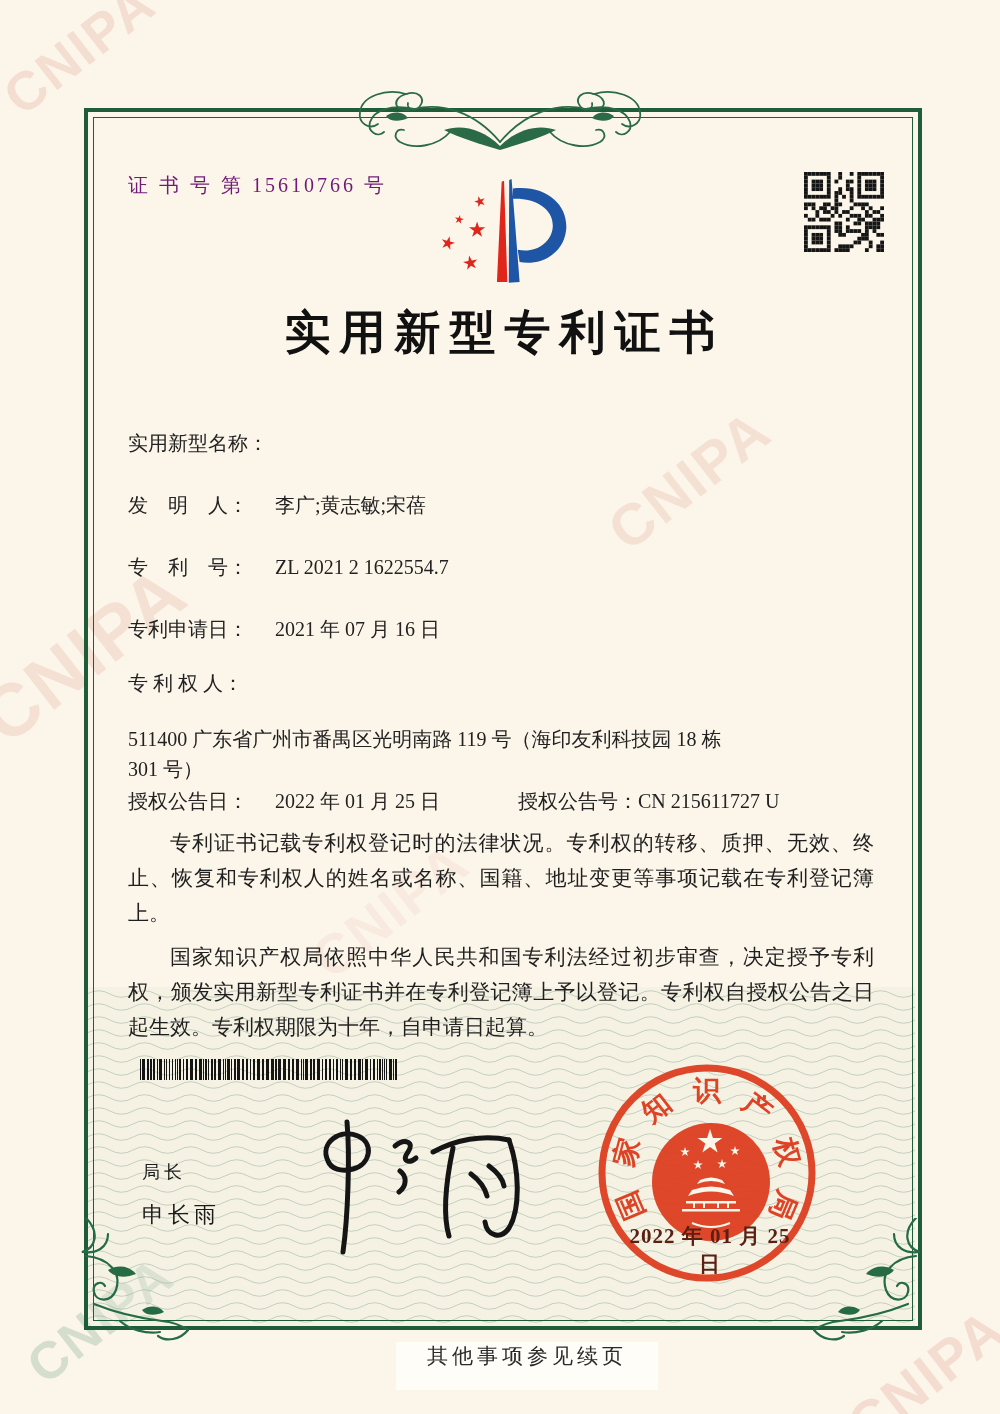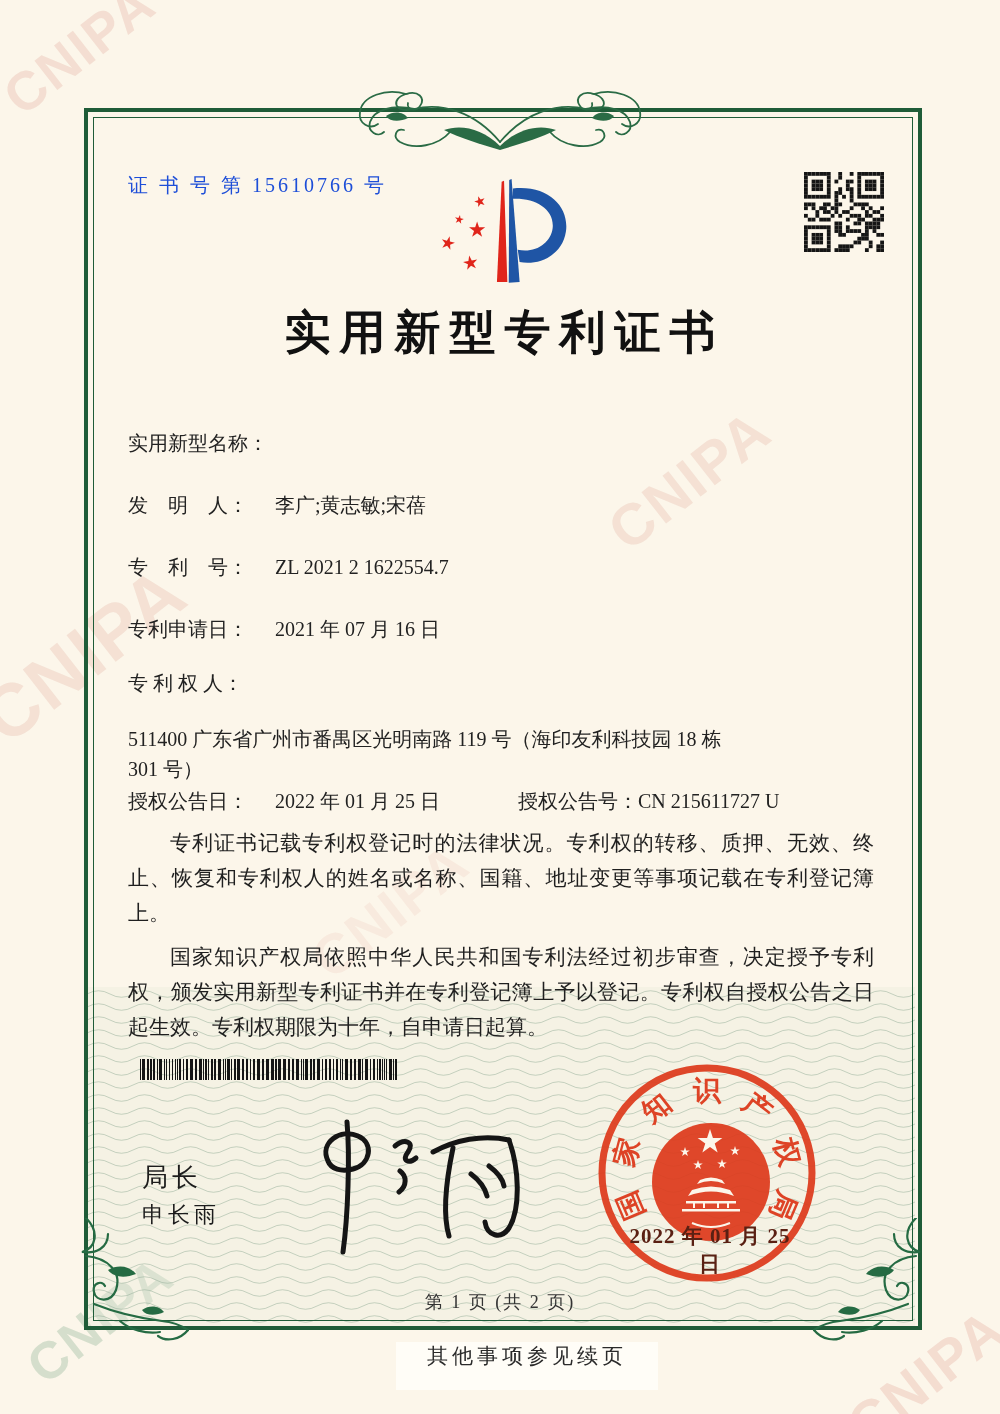--- a/index.html
+++ b/index.html
@@ -7,38 +7,38 @@
         font-family:"Liberation Serif","DejaVu Serif",serif;color:#1c1c1c;}
   .abs{position:absolute;}
   
   .wm{position:absolute;font-family:"Liberation Sans","DejaVu Sans",sans-serif;font-weight:700;
       transform:rotate(-38deg);letter-spacing:2px;pointer-events:none;white-space:nowrap;}
   
   .frame-outer{position:absolute;left:84px;top:108px;width:838px;height:1222px;
                border:4px solid #1f5c38;box-sizing:border-box;}
   .frame-inner{position:absolute;left:5px;top:5px;right:5px;bottom:5px;border:1.5px solid #1f5c38;}
   
-  .cert-no{position:absolute;left:128px;top:172px;font-size:20px;letter-spacing:3px;color:#1d4ed8;}
+  .cert-no{position:absolute;left:128px;top:172px;font-size:20px;letter-spacing:3px;color:#701a75;}
   .title{position:absolute;left:0;top:302px;width:1000px;text-align:center;font-size:46px;
          font-weight:700;letter-spacing:9px;padding-left:9px;box-sizing:border-box;color:#111;}
   
   .fields{position:absolute;left:128px;top:424px;width:750px;font-size:20px;color:#222;}
   .frow{position:absolute;left:0;display:flex;line-height:30px;}
   .lbl{flex:0 0 147px;white-space:nowrap;}
   .val{flex:0 1 600px;}
   .grant-group2{position:absolute;left:390px;top:0;display:flex;white-space:nowrap;}
   
   .paras{position:absolute;left:128px;top:826px;width:746px;font-size:21px;line-height:35px;
          text-align:justify;color:#1f1f1f;}
   .paras p{margin:0 0 9px 0;text-indent:2em;}
   
   .barcode{position:absolute;left:140px;top:1059px;width:262px;height:21px;display:flex;align-items:stretch;}
   .barcode div{background:#151515;}
   
-  .dir-title{position:absolute;left:142px;top:1160px;font-size:26px;letter-spacing:4px;}
+  .dir-title{position:absolute;left:142px;top:1160px;font-size:18px;letter-spacing:4px;}
   .dir-name{position:absolute;left:142px;top:1200px;font-size:22px;letter-spacing:4px;}
   .sig{position:absolute;left:295px;top:1116px;}
   
   .seal{position:absolute;left:596px;top:1062px;}
   .seal-date{position:absolute;left:620px;top:1222px;width:180px;text-align:center;font-size:21px;
              letter-spacing:1px;color:#5a2013;font-weight:700;}
   .page-indicator{position:absolute;left:0;top:1290px;width:1000px;text-align:center;font-size:18px;
                   letter-spacing:2px;color:#333;}
   .footer-box{position:absolute;left:396px;top:1342px;width:262px;height:48px;background:#fffdf7;
               display:flex;align-items:flex-start;justify-content:center;}
@@ -520,19 +520,18 @@
           <rect x="97" y="140" width="2" height="6" fill="#fcf6ea"></rect>
           <rect x="107" y="140" width="2" height="6" fill="#fcf6ea"></rect>
           <rect x="121" y="140" width="2" height="6" fill="#fcf6ea"></rect>
           <rect x="131" y="140" width="2" height="6" fill="#fcf6ea"></rect>
           <path d="M96,161 Q115,169 134,161" stroke="#fcf6ea" stroke-width="2" fill="none"></path>
         </g>
       </g>
     </svg>
   <div class="seal-date">2022 年 01 月 25 日</div>
 
-  <div class="page-indicator">第 1 页 (共 2 页)</div>
 
   <div class="footer-box">
     <span class="footer-note">其他事项参见续页</span>
   </div>
 
 </div>
 
 </body></html>

